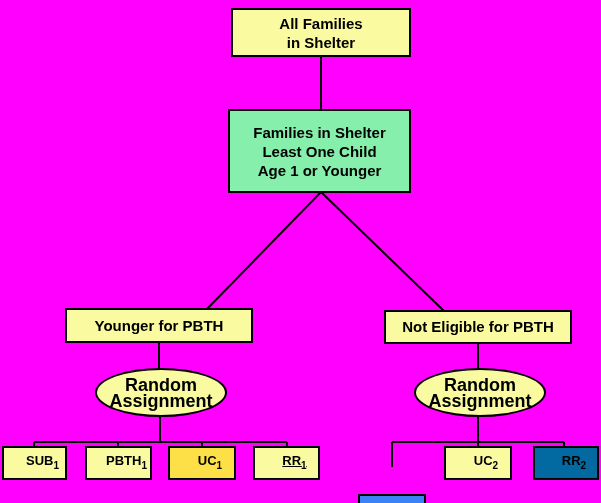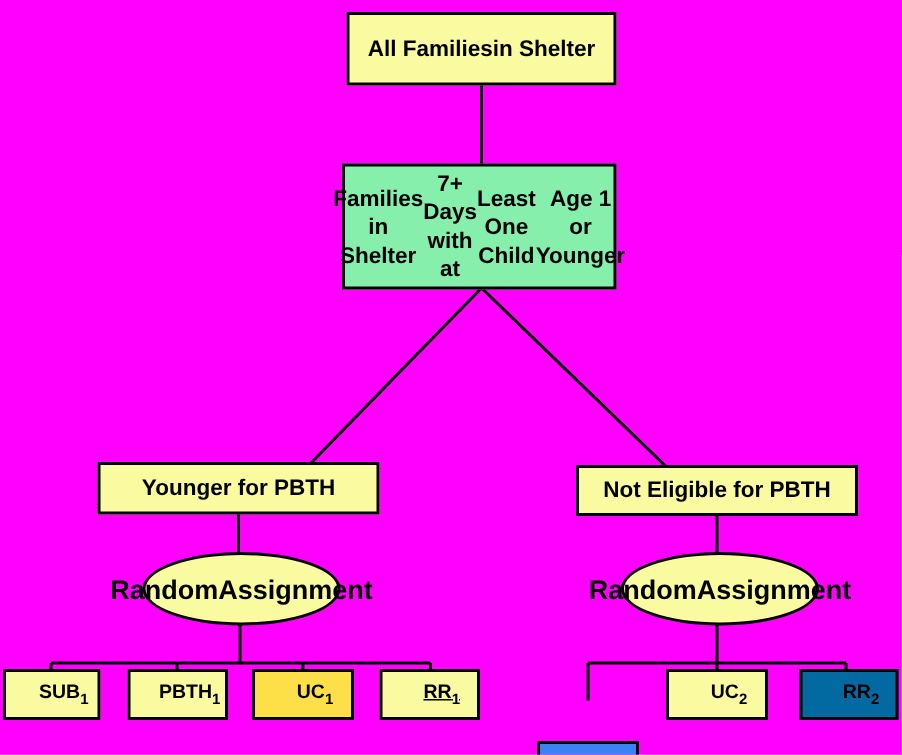--- a/index.html
+++ b/index.html
@@ -14,20 +14,21 @@
     position: absolute;
     left: 0; top: 0;
     z-index: 1;
   }
   .node {
     position: absolute;
     z-index: 2;
     border: 2px solid #000;
     box-sizing: border-box;
     display: flex;
+    flex-direction: column;
     align-items: center;
     justify-content: center;
     text-align: center;
     font-weight: bold;
     color: #000;
   }
   .rect {  }
   .ellipse { border-radius: 50%; }
   .big-text  { font-size: 15px; line-height: 19px; }
   .mid-text  { font-size: 15px; line-height: 18px; }
@@ -81,21 +82,20 @@
     </g>
   </svg>
 
   <div class="node rect big-text" style="left:231px; top:8px; width:180px; height:49px; background:#FAFAA0;">
     <span class="line">All Families</span>
     <span class="line">in Shelter</span>
   </div>
 
   <div class="node rect big-text" style="left:228px; top:109px; width:183px; height:84px; background:#86efac;">
     <span class="line">Families in Shelter</span>
-    <span class="line">7+ Days with at</span>
     <span class="line">Least One Child</span>
     <span class="line">Age 1 or Younger</span>
   </div>
 
   <div class="node rect mid-text" style="left:65px; top:308px; width:188px; height:35px; background:#FAFAA0;">
     <span class="line">Younger for PBTH</span>
   </div>
 
   <div class="node rect mid-text" style="left:384px; top:310px; width:188px; height:34px; background:#FAFAA0;">
     <span class="line">Not Eligible for PBTH</span>

